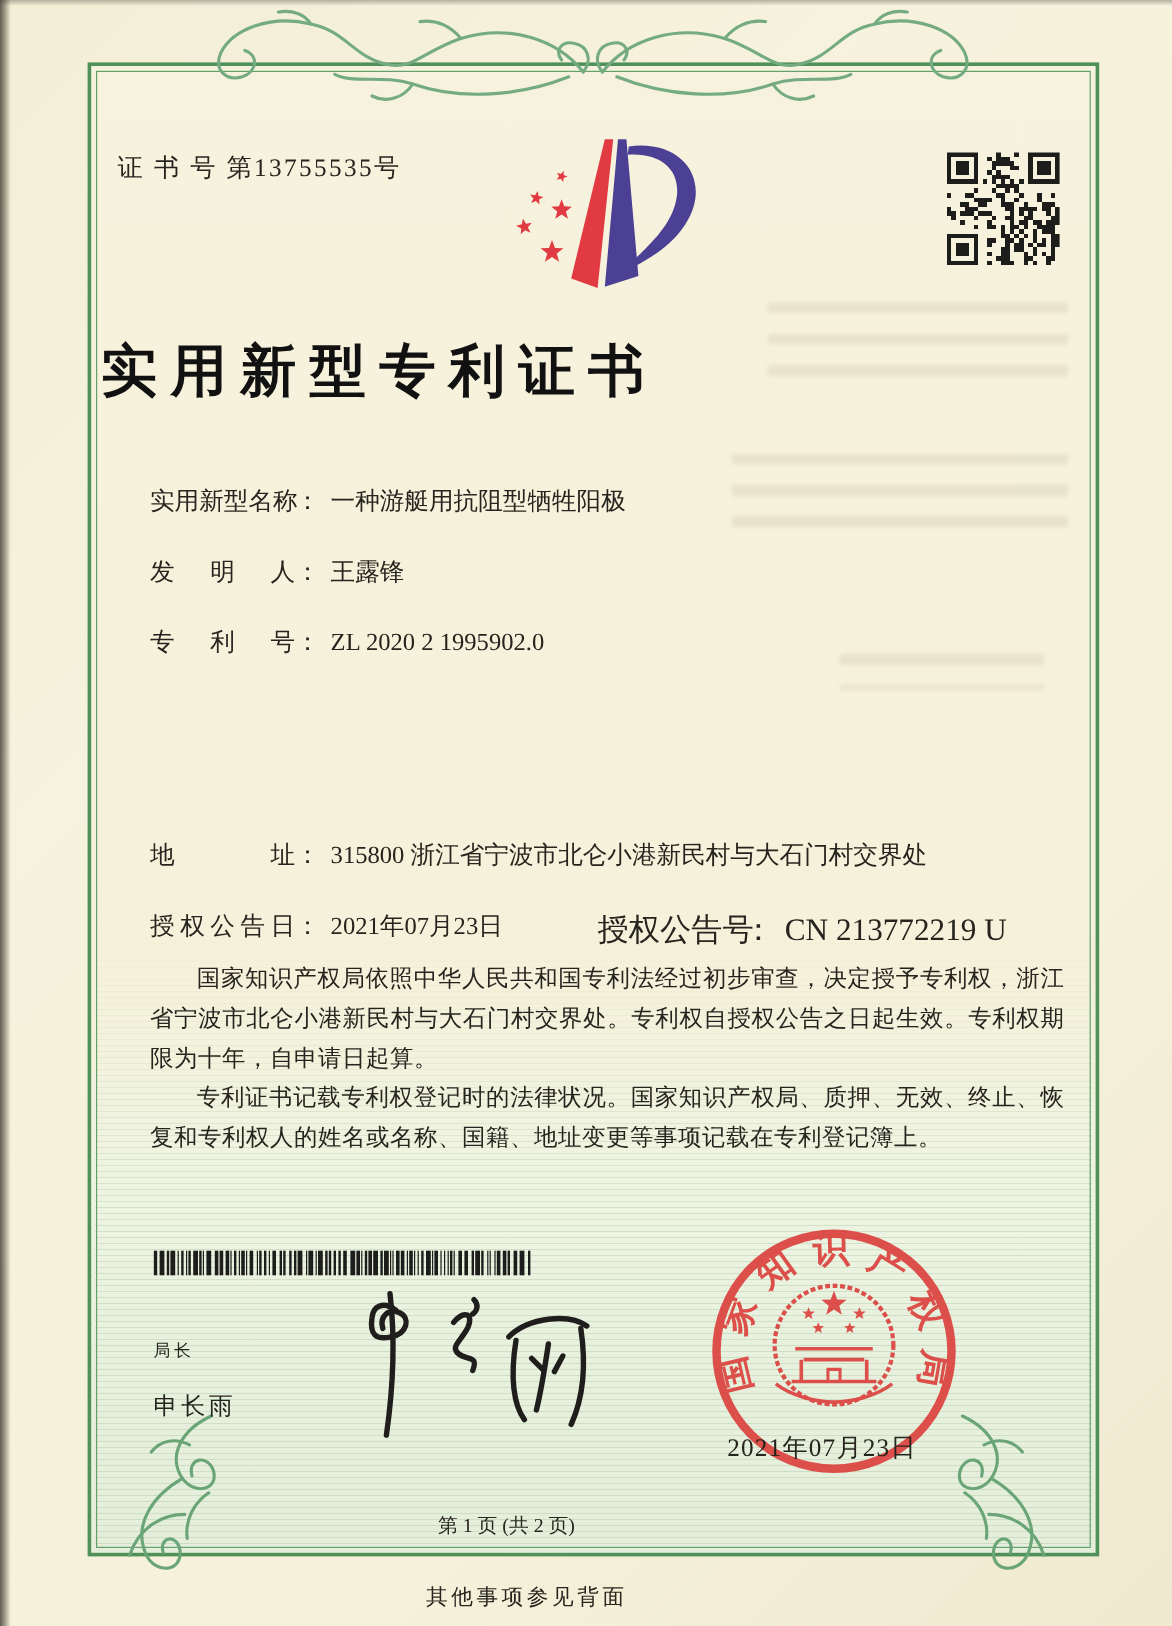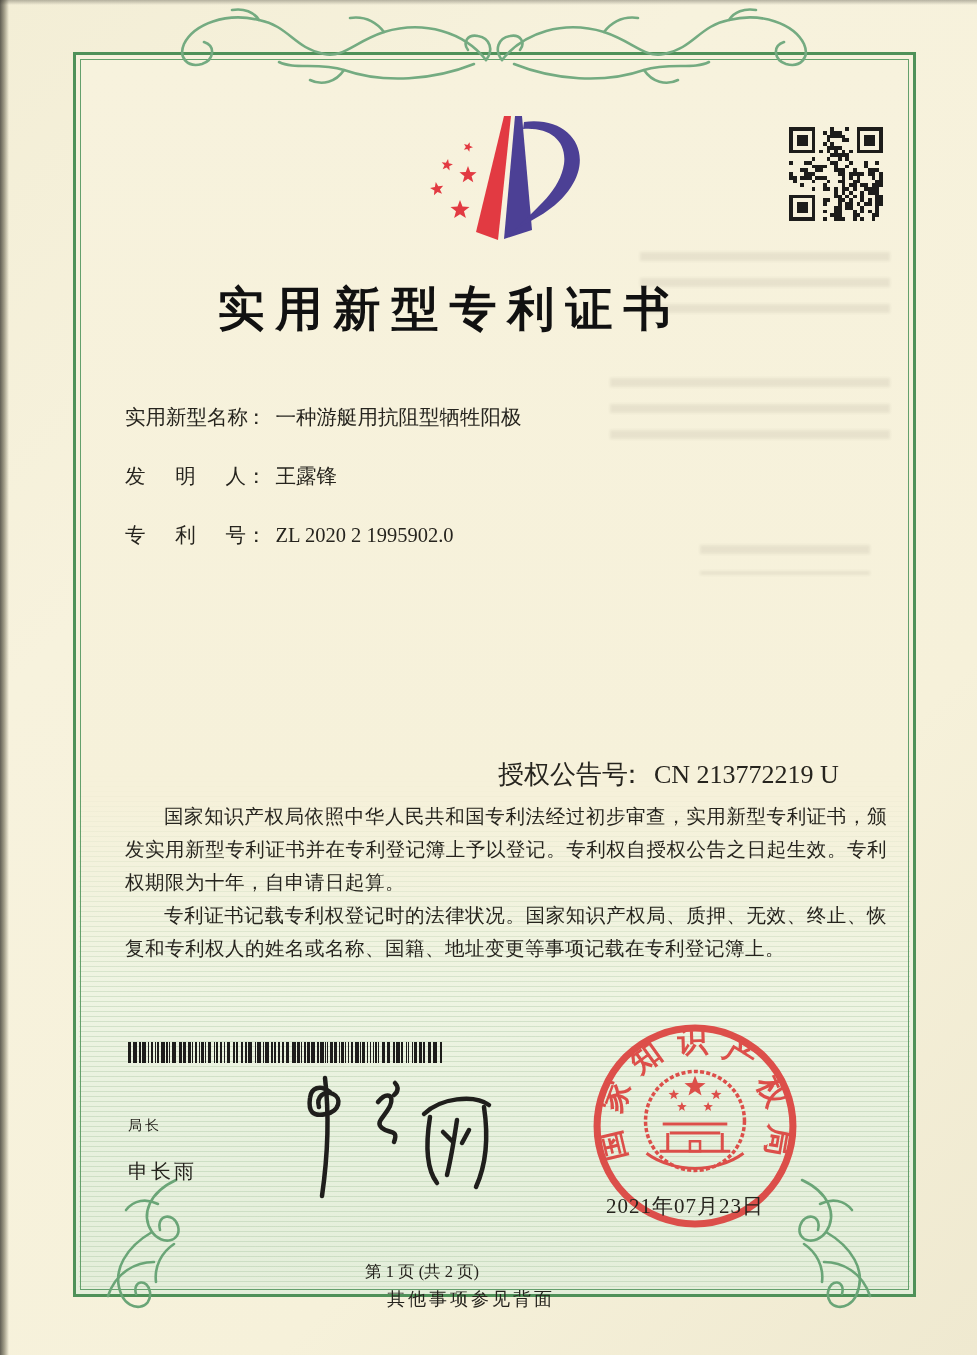--- a/index.html
+++ b/index.html
@@ -26,42 +26,42 @@
     -webkit-mask-image:linear-gradient(180deg,transparent 0,#000 45%);
     mask-image:linear-gradient(180deg,transparent 0,#000 45%);}
   
   .ghost{position:absolute;filter:blur(1.6px);opacity:.10;
     background:repeating-linear-gradient(180deg,#6b6152 0 9px,transparent 9px 26px);}
   .g1{left:640px;top:252px;width:250px;height:62px;}
   .g2{left:610px;top:378px;width:280px;height:66px;}
   .g3{left:700px;top:545px;width:170px;height:30px;}
   
   .certno{position:absolute;left:98px;top:126px;font-size:21px;letter-spacing:2px;}
-  .title{position:absolute;left:73px;width:742px;top:278px;text-align:center;
+  .title{position:absolute;left:73px;width:742px;top:278px;
     font-size:47px;font-weight:600;letter-spacing:11px;text-indent:11px;color:#111;}
   .row{position:absolute;left:125px;font-size:20.5px;white-space:nowrap;}
   .flabel{display:inline-block;width:121px;text-align:justify;text-align-last:justify;vertical-align:bottom;}
   .fvalue{margin-left:9px;}
   .r1{top:403px}.r2{top:462px}.r3{top:521px}.r4{top:580px}.r5{top:639px}.r6{top:698px}.r7{top:757px}
   .grant2{position:absolute;left:498px;top:757px;font-size:26px;white-space:nowrap;}
   .paras{position:absolute;left:125px;top:800px;width:762px;font-size:19.5px;line-height:33px;
     text-align:justify;letter-spacing:.5px;}
   .paras p{margin:0;text-indent:2em;}
   
   .barcode{position:absolute;left:128px;top:1042px;}
   .qr{position:absolute;left:789px;top:127px;}
   
   .signer-title{position:absolute;left:128px;top:1117px;font-size:14px;letter-spacing:3px;}
   .signer-name{position:absolute;left:128px;top:1158px;font-size:20px;letter-spacing:3px;}
   .signature{position:absolute;left:278px;top:1070px;}
   
   .seal{position:absolute;left:589px;top:1020px;opacity:.92;}
   .seal-date{position:absolute;left:606px;top:1192px;font-size:21px;letter-spacing:1px;z-index:5;}
   .pageinfo{position:absolute;left:365px;top:1261px;width:200px;text-align:left;font-size:16.5px;}
-  .backnote{position:absolute;left:355px;top:1287px;width:200px;text-align:right;
+  .backnote{position:absolute;left:355px;top:1319px;width:200px;text-align:left;
     font-size:18px;letter-spacing:3px;}
   
   .orn-top{position:absolute;left:154px;top:2px;}
   .orn-bl{position:absolute;left:58px;top:1174px;}
   .orn-br{position:absolute;left:790px;top:1174px;transform:scaleX(-1);}
   .logo{position:absolute;left:420px;top:112px;}
   svg{display:block;}
 </style>
 </head>
 <body>
@@ -109,20 +109,21 @@
   <svg class="orn-br" width="130" height="140" viewBox="0 0 130 140">
     <g stroke="#6aa577" stroke-width="2.6" fill="none" stroke-linecap="round">
       <path d="M118,6 C92,18 82,40 94,58 C104,72 124,68 120,52 C116,38 98,40 102,56"></path>
       <path d="M94,58 C70,72 52,96 64,122 C72,138 94,136 92,118 C90,104 74,106 78,120"></path>
       <path d="M96,88 C78,88 58,98 50,122"></path>
       <path d="M116,70 C104,78 96,92 98,108"></path>
       <path d="M100,30 C88,24 76,26 68,36"></path>
     </g>
   </svg>
 
+  <div class="certno">证 书 号 第13755535号</div>
 
   <svg class="logo" width="160" height="140" viewBox="0 0 160 140">
     <g id="logo-stars" fill="#e23a42">
         <path d="M49.71,30.30L49.74,33.83L53.00,35.17L49.65,36.29L49.38,39.81L47.28,36.97L43.85,37.80L45.90,34.93L44.06,31.92L47.42,32.98Z"></path>
         <path d="M28.04,47.09L28.81,51.25L32.94,52.16L29.23,54.18L29.63,58.39L26.56,55.48L22.68,57.17L24.50,53.35L21.70,50.18L25.90,50.74Z"></path>
         <path d="M48.00,54.00L50.22,59.94L56.56,60.22L51.59,64.17L53.29,70.28L48.00,66.78L42.71,70.28L44.41,64.17L39.44,60.22L45.78,59.94Z"></path>
         <path d="M15.78,70.11L18.29,74.36L23.18,73.71L19.91,77.41L22.04,81.86L17.51,79.90L13.93,83.29L14.40,78.38L10.07,76.03L14.89,74.96Z"></path>
         <path d="M40.00,88.00L42.47,94.60L49.51,94.91L43.99,99.30L45.88,106.09L40.00,102.20L34.12,106.09L36.01,99.30L30.49,94.91L37.53,94.60Z"></path>
       </g>
     <path d="M84,4 L91,4 L78,128 L56,120 Z" fill="#e23a42"></path>
@@ -323,24 +324,26 @@
         <rect x="19" y="24" width="1" height="1"></rect>
         <rect x="22" y="24" width="1" height="1"></rect>
       </g>
     </svg>
 
   <div class="title">实用新型专利证书</div>
 
   <div class="row r2"><span class="flabel">发明人</span><span>：</span><span class="fvalue">王露锋</span></div>
   <div class="row r1"><span class="flabel">实用新型名称</span><span>：</span><span class="fvalue">一种游艇用抗阻型牺牲阳极</span></div>
   <div class="row r3"><span class="flabel">专利号</span><span>：</span><span class="fvalue">ZL 2020 2 1995902.0</span></div>
+  <div class="row r6"><span class="flabel">地址</span><span>：</span><span class="fvalue">315800 浙江省宁波市北仑小港新民村与大石门村交界处</span></div>
+  <div class="row r7"><span class="flabel">授权公告日</span><span>：</span><span class="fvalue">2021年07月23日</span></div>
   <div class="grant2"><span class="flabel">授权公告号</span><span>：</span><span class="fvalue">CN 213772219 U</span></div>
 
   <div class="paras">
-    <p>国家知识产权局依照中华人民共和国专利法经过初步审查，实用新型专利证书，颁发实用新型专利证书并在专利登记簿上予以登记。专利权自授权公告之日起生效。专利权期限为十年，自申请日起算。</p>
+    <p>国家知识产权局依照中华人民共和国专利法经过初步审查，决定授予专利权，浙江省宁波市北仑小港新民村与大石门村交界处。专利权自授权公告之日起生效。专利权期限为十年，自申请日起算。</p>
     <p>专利证书记载专利权登记时的法律状况。国家知识产权局、质押、无效、终止、恢复和专利权人的姓名或名称、国籍、地址变更等事项记载在专利登记簿上。</p>
   </div>
 
   <svg class="barcode" width="318" height="21" viewBox="0 0 318 21">
       <g id="bars" fill="#1d1d1b">
         <rect x="0" y="0" width="3" height="21"></rect>
         <rect x="5" y="0" width="4" height="21"></rect>
         <rect x="11" y="0" width="2" height="21"></rect>
         <rect x="14" y="0" width="4" height="21"></rect>
         <rect x="20" y="0" width="1" height="21"></rect>

